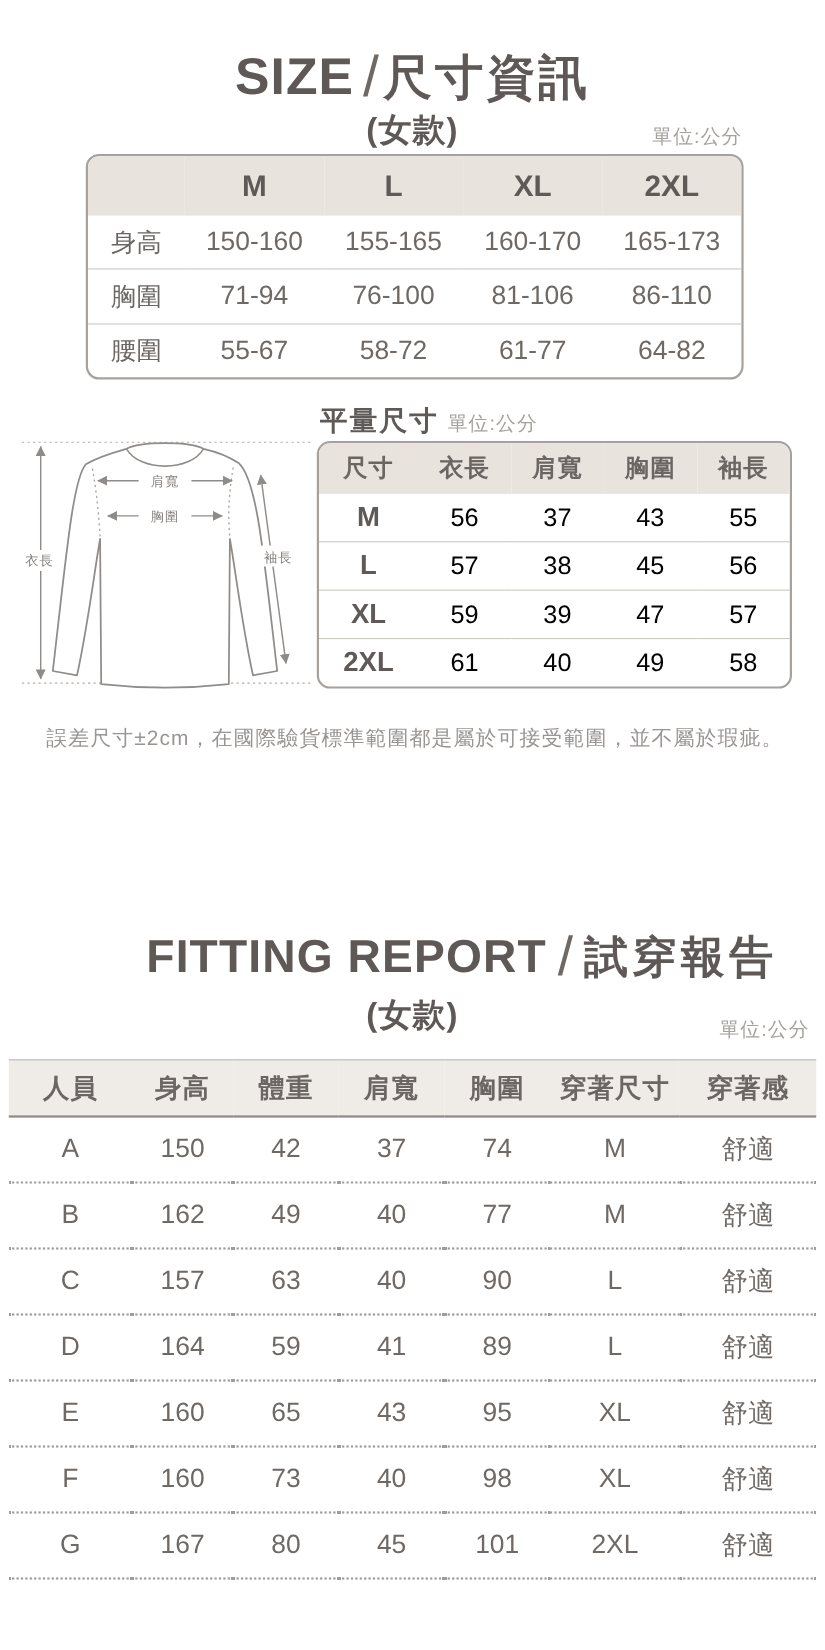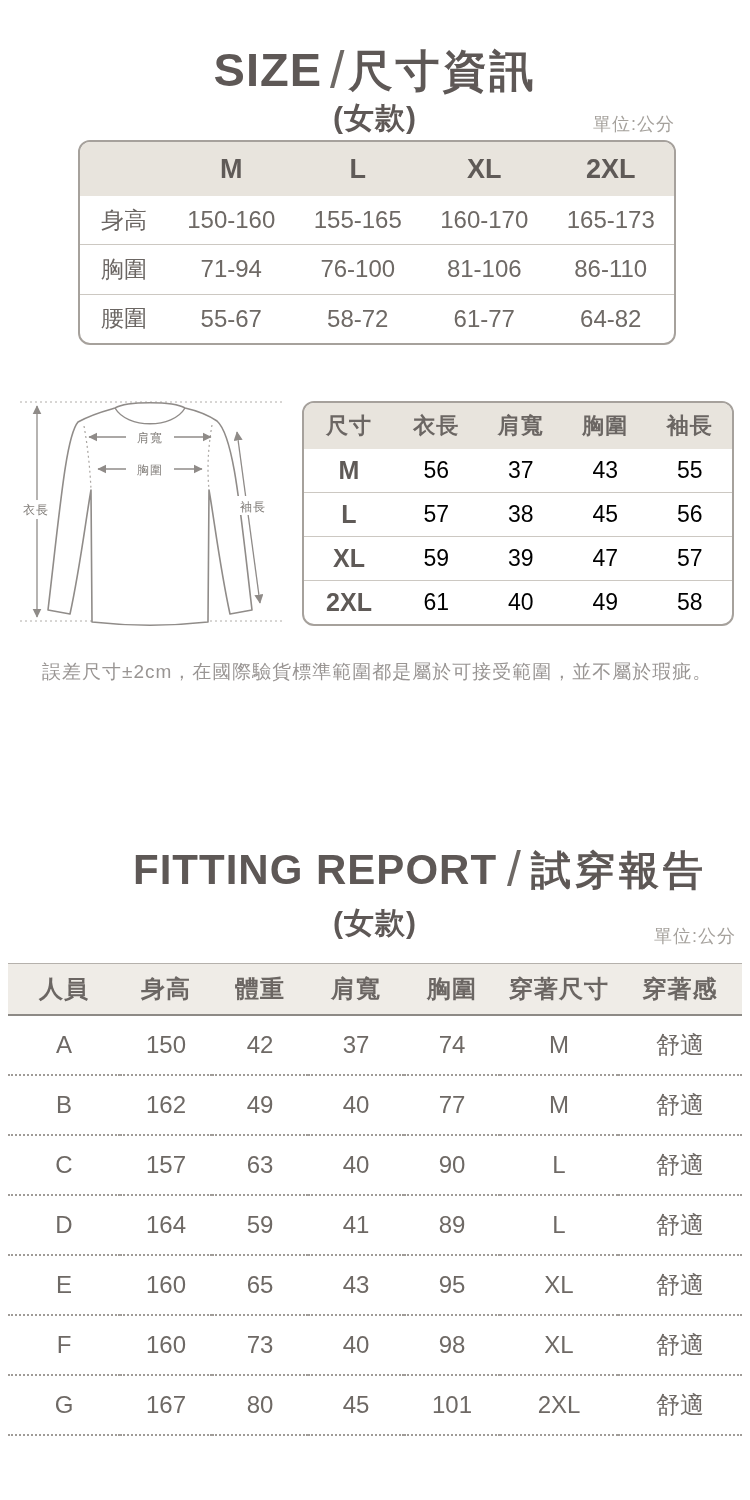--- a/index.html
+++ b/index.html
@@ -34,21 +34,21 @@
   }
   .tbl1 tbody td{font-size:24px;color:#6e6965;height:48px;}
   .tbl1 tbody td.rowlab{font-size:23px;color:#6b6663;}
   .tbl1 tbody tr + tr td{border-top:1px solid #ccc8c2;}
   .tbl1 .c0{width:88px;}
   
   .flat-head{position:absolute;top:366px;left:291px;white-space:nowrap;}
   .flat-head .t{font-size:25px;font-weight:700;color:#5f5a57;letter-spacing:2px;}
   .flat-head .u{font-size:18px;color:#a5a19c;margin-left:8px;letter-spacing:1px;}
   .tbl2-wrap{
-    position:absolute;top:401px;left:302px;width:428px;height:221px;
+    position:absolute;top:401px;left:288px;width:428px;height:221px;
     border:2px solid #a6a19c;border-radius:12px;overflow:hidden;background:#fff;
   }
   .tbl2{width:100%;height:100%;}
   .tbl2 th,.tbl2 td{text-align:center;vertical-align:middle;padding:0;}
   .tbl2 thead th{
     background:#e8e4dd;height:46px;font-size:22px;font-weight:600;color:#6b6663;letter-spacing:1px;
   }
   .tbl2 tbody td{font-size:23px;color:#000000;height:43px;}
   .tbl2 tbody td.szlab{font-size:25px;font-weight:700;color:#5f5a57;}
   .tbl2 tbody tr + tr td{border-top:1px solid #ccc8c2;}
@@ -134,20 +134,23 @@
           <td class="rowlab">腰圍</td>
           <td>55-67</td>
           <td>58-72</td>
           <td>61-77</td>
           <td>64-82</td>
         </tr>
       </tbody>
     </table>
   </div>
 
+  <div class="flat-head">
+    <span class="t">平量尺寸</span><span class="u">單位:公分</span>
+  </div>
 
   <svg class="diagram" viewBox="0 0 276 248" xmlns="http://www.w3.org/2000/svg">
     <defs>
       <marker id="ah" markerWidth="9" markerHeight="8" refX="6.5" refY="3.5" orient="auto-start-reverse">
         <path d="M0,0 L7,3.5 L0,7 z" fill="#8f8b88"></path>
       </marker>
     </defs>
 
     <line x1="8" y1="14" x2="272" y2="14" stroke="#b0aca8" stroke-width="1" stroke-dasharray="2,3"></line>
     <line x1="8" y1="233" x2="272" y2="233" stroke="#b0aca8" stroke-width="1" stroke-dasharray="2,3"></line>

